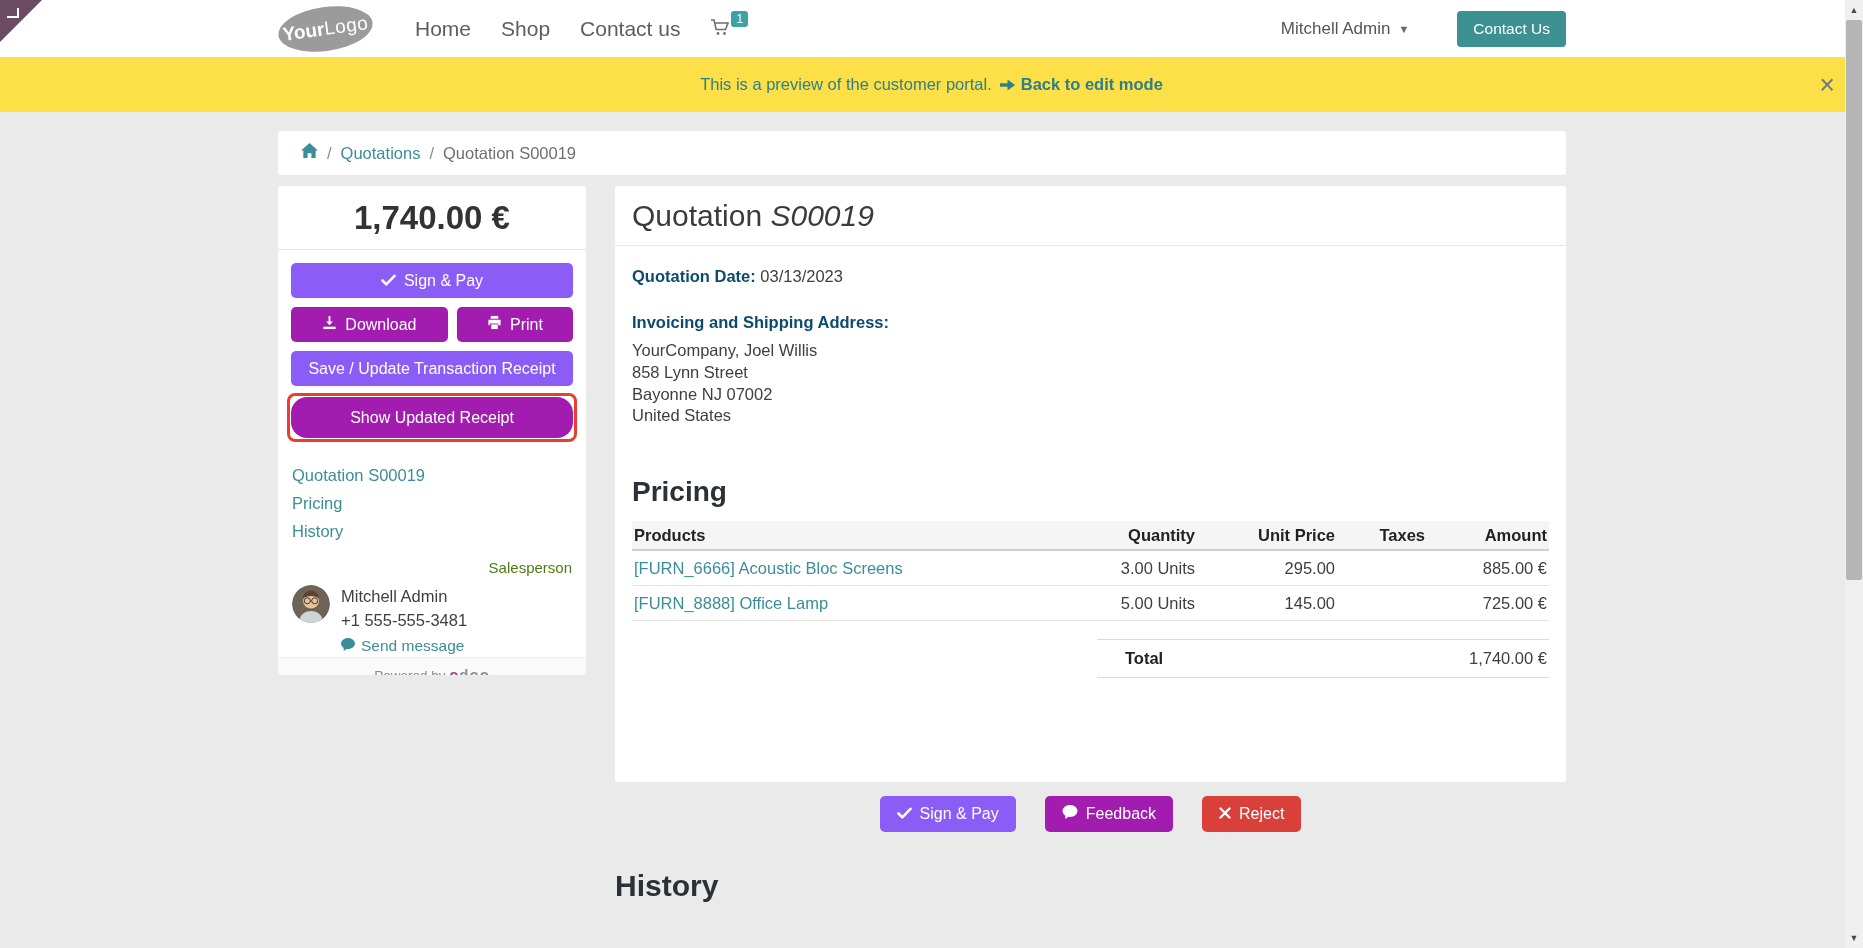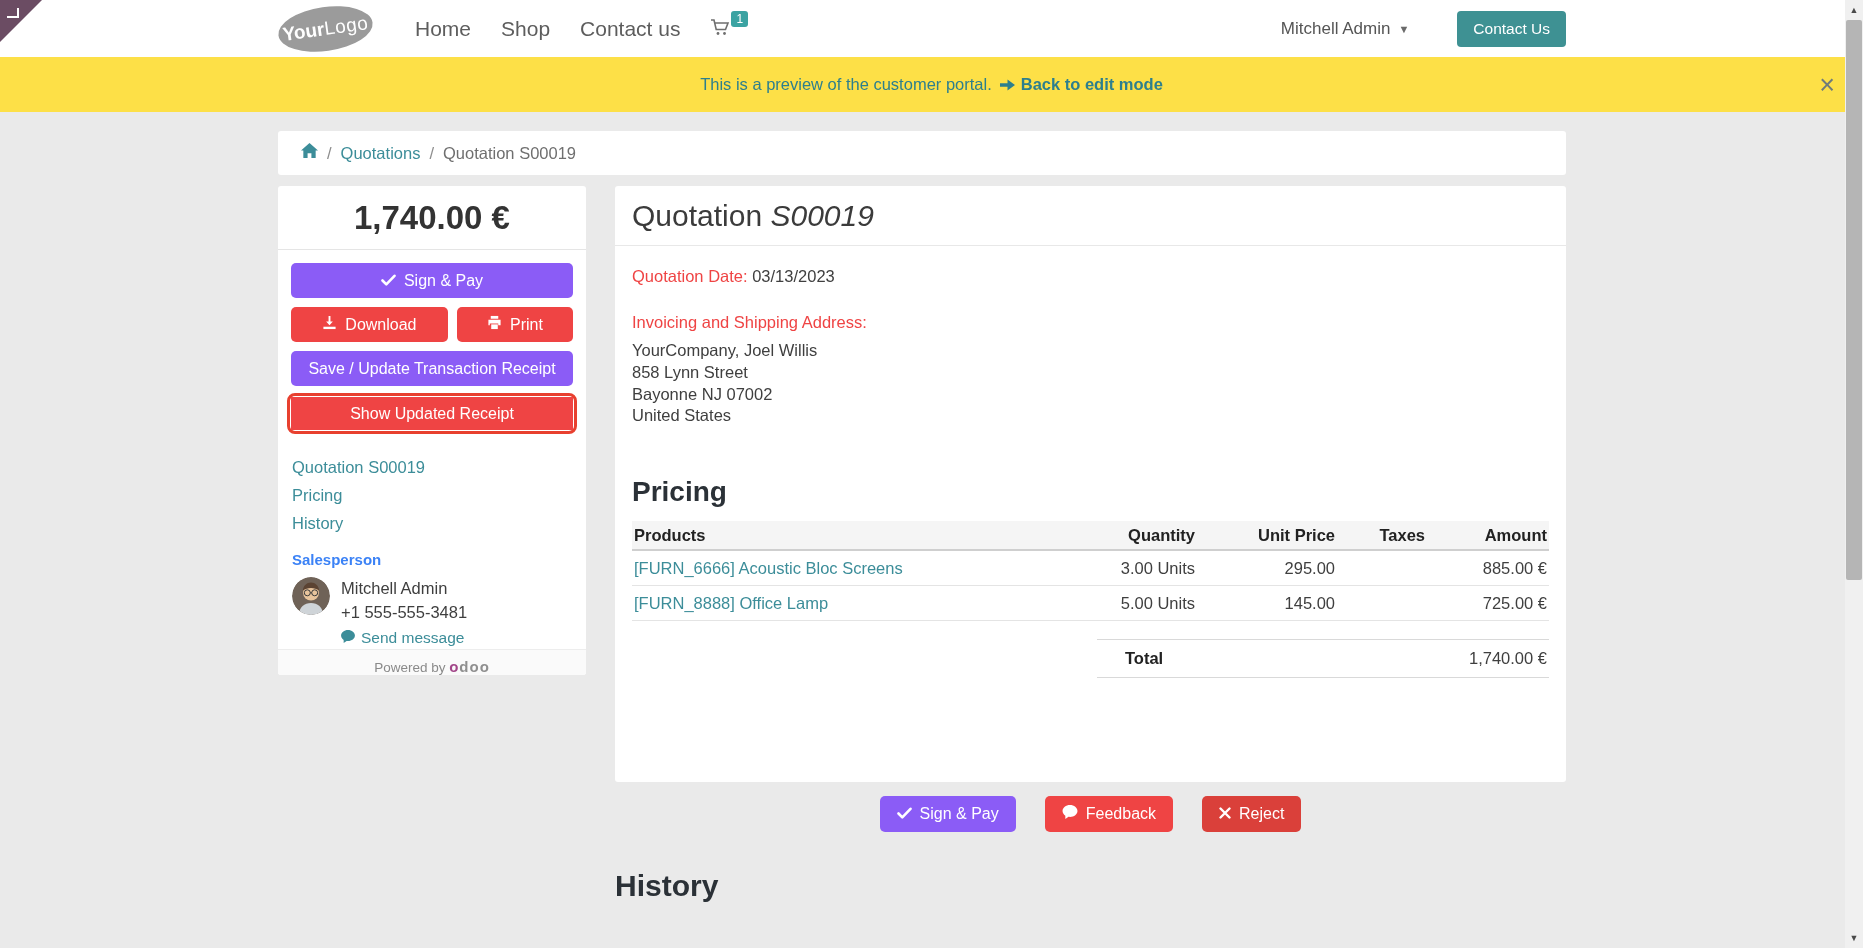--- a/index.html
+++ b/index.html
@@ -91,56 +91,56 @@
     text-align:center; font-size:33px; font-weight:bold; color:#333;
     padding:13px 0 12px; border-bottom:1px solid #e5e5e5;
   }
   .side-buttons { padding:13px 13px 0; display:flex; flex-direction:column; }
   .btn {
     border:none; border-radius:5px; color:#fff; font-size:16px;
     height:35px; display:flex; align-items:center; justify-content:center; gap:8px;
     cursor:pointer; width:100%;
   }
   .btn-teal { background:#8b5cf6; }
-  .btn-purple { background:#ef4444; }
+  .btn-purple { background:#a21caf; }
   .dl-row { display:flex; gap:9px; margin-top:9px; }
   .dl-row .grow-l { flex:1.35; }
   .dl-row .grow-s { flex:1; }
   .mt9 { margin-top:9px; }
   .highlight-wrap {
     margin:7px -4px 0; border:3px solid #e8402f; border-radius:8px; padding:1px;
   }
-  .highlight-wrap .btn { height:33px; border-radius:0; }
+  .highlight-wrap .btn { height:41px; border-radius:16px; }
 
   .side-links { padding:19px 14px 0; display:flex; flex-direction:column; }
   .side-links a {
     color:#3c8d99; font-size:16.5px; line-height:28px; text-decoration:none; cursor:pointer;
   }
 
   .salesperson { padding:14px 14px 0; }
-  .sp-label { font-weight:bold; font-size:15px; color:#3b82f6; }
+  .sp-label { font-weight:normal; font-size:15px; color:#4d7c0f;text-align:right; }
   .sp-row { display:flex; gap:11px; margin-top:9px; }
   .avatar { width:38px; height:38px; border-radius:50%; overflow:hidden; flex:0 0 auto; }
   .sp-info { font-size:16.5px; color:#3f3f3f; line-height:1.45; }
   .sp-msg { display:flex; align-items:center; gap:6px; color:#3c8d99; font-size:15.5px; text-decoration:none; cursor:pointer; margin-top:2px; }
 
   .powered {
     margin-top:auto; background:#fafafa; border-top:1px solid #ededed;
     text-align:center; padding:8px 0 10px; font-size:13.5px; color:#8a8a8a;
   }
   .odoo { font-size:15px; letter-spacing:1px; color:#8f8f8f; font-weight:bold; }
   .odoo .o1 { color:#a24689; }
 
   
   .main-col { flex:1; }
   .doc-card { background:#fff; border-radius:3px; height:596px; overflow:hidden; }
   .doc-title { padding:13px 17px 12px; font-size:30px; font-weight:500; color:#3b3b3b; border-bottom:1px solid #e8e8e8; }
   .doc-title .ref { font-style:italic; }
   .doc-body { padding:21px 17px 0; font-size:16.5px; color:#3f3f3f; }
-  .label-b { font-weight:normal; color:#ef4444; }
+  .label-b { font-weight:bold; color:#0c4a6e; }
   .addr-label { margin-top:27px; }
   .addr-lines { margin-top:8px; line-height:1.32; }
   .pricing-title { margin-top:49px; font-size:28px; font-weight:600; color:#2b3137; }
 
   .ptable { margin-top:13px; }
   .prow {
     display:grid; grid-template-columns:1fr 170px 140px 90px 122px;
     align-items:center; padding:0 2px;
   }
   .prow > div:nth-child(n+2) { text-align:right; }

